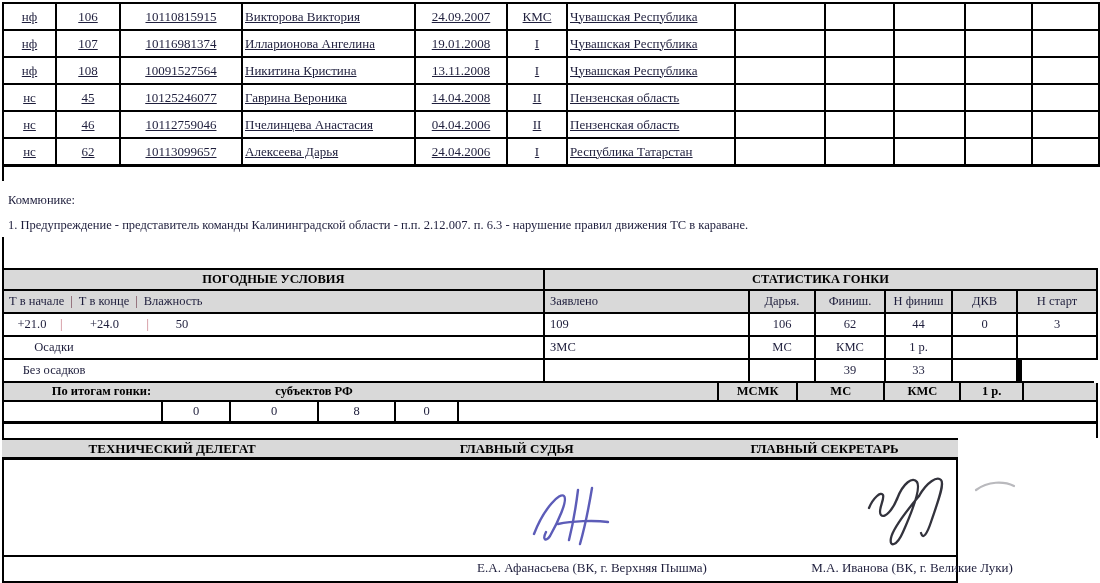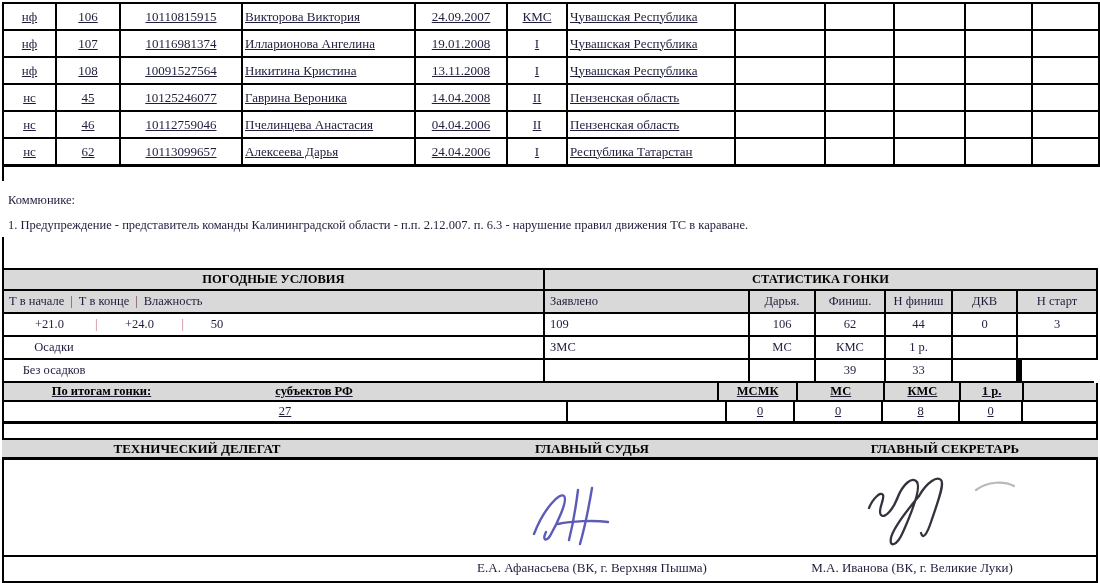--- a/index.html
+++ b/index.html
@@ -24,30 +24,30 @@
   .stats{position:absolute;left:2px;top:268px;width:1096px;box-sizing:border-box;
          border:2px solid #000;border-bottom:3px solid #000;background:#fff;font-size:12.5px;}
   .srow{display:flex;}
   .cell{box-sizing:border-box;border-right:2px solid #000;border-bottom:2px solid #000;
         overflow:hidden;white-space:nowrap;display:flex;align-items:center;}
   .cell.last{border-right:none;}
   .srow:last-child .cell{border-bottom:none;}
   .cell.center{justify-content:center;}
   .cell.gray{background:#d9d9d9;}
   .bold{font-weight:bold;color:#000;}
-  .h21{height:21px;} .h23{height:23px;} .h19{height:19px;text-decoration:underline;}
+  .h21{height:21px;} .h23{height:23px;} .h19{height:19px;}
   .sp{display:inline-flex;justify-content:center;flex:0 0 auto;}
   .pipe{color:#c4717e;flex:0 0 auto;}
   .pipe.dark{color:#6e3a4a;}
   .padl{padding-left:5px;}
   .cell.anomaly{border-right:none;border-left:4px solid #000;}
   .patch{position:absolute;right:-2px;top:90px;width:4px;height:23px;background:#fff;}
 
   
-  .officials{position:absolute;left:2px;top:438px;width:1096px;box-sizing:border-box;border-radius:20px;}
+  .officials{position:absolute;left:2px;top:438px;width:956px;box-sizing:border-box;border-radius:20px;}
   .off-head{display:flex;height:17px;background:#d9d9d9;border-top:2px solid #000;
             border-bottom:3px solid #000;align-items:center;font-size:13px;}
   .off-head span{display:inline-block;text-align:center;}
   .sig-area{position:relative;height:95px;border-left:2px solid #000;border-right:2px solid #000;
             background:#fff;}
   .names-row{position:relative;height:24px;border-top:2px solid #000;border-left:2px solid #000;
              border-right:2px solid #000;border-bottom:3px solid #000;font-size:13px;}
   .names-row span{position:absolute;top:3px;text-align:center;}
   .sig{position:absolute;}
 </style>
@@ -183,21 +183,21 @@
       <div class="cell gray padl" style="width:205px">Заявлено</div>
       <div class="cell gray center" style="width:66px">Дарья.</div>
       <div class="cell gray center" style="width:70px">Финиш.</div>
       <div class="cell gray center" style="width:67px">Н финиш</div>
       <div class="cell gray center" style="width:65px">ДКВ</div>
       <div class="cell gray center last" style="width:78px">Н старт</div>
     </div>
 
     <div class="srow h23">
       <div class="cell" style="width:541px">
-        <span class="sp" style="width:91px">+21.0</span>
+        <span class="sp" style="width:56px">+21.0</span>
         <span class="pipe">|</span>
         <span class="sp" style="width:84px">+24.0</span>
         <span class="pipe">|</span>
         <span class="sp" style="width:66px">50</span>
       </div>
       <div class="cell padl" style="width:205px">109</div>
       <div class="cell center" style="width:66px">106</div>
       <div class="cell center" style="width:70px">62</div>
       <div class="cell center" style="width:67px">44</div>
       <div class="cell center" style="width:65px">0</div>
@@ -234,21 +234,20 @@
         <span class="sp" style="width:230px">субъектов РФ</span>
       </div>
       <div class="cell gray bold center" style="width:80px">МСМК</div>
       <div class="cell gray bold center" style="width:88px">МС</div>
       <div class="cell gray bold center" style="width:77px">КМС</div>
       <div class="cell gray bold center" style="width:63px">1 р.</div>
       <div class="cell gray last" style="width:73px"></div>
     </div>
 
     <div class="srow h19">
-      <div class="cell center" style="width:564px">27</div>
       <div class="cell" style="width:159px"></div>
       <div class="cell center" style="width:68px">0</div>
       <div class="cell center" style="width:88px">0</div>
       <div class="cell center" style="width:77px">8</div>
       <div class="cell center" style="width:63px">0</div>
       <div class="cell last" style="width:73px"></div>
     </div>
   </div>
 
   <div style="position:absolute;left:2px;top:424px;width:1096px;height:14px;box-sizing:border-box;

